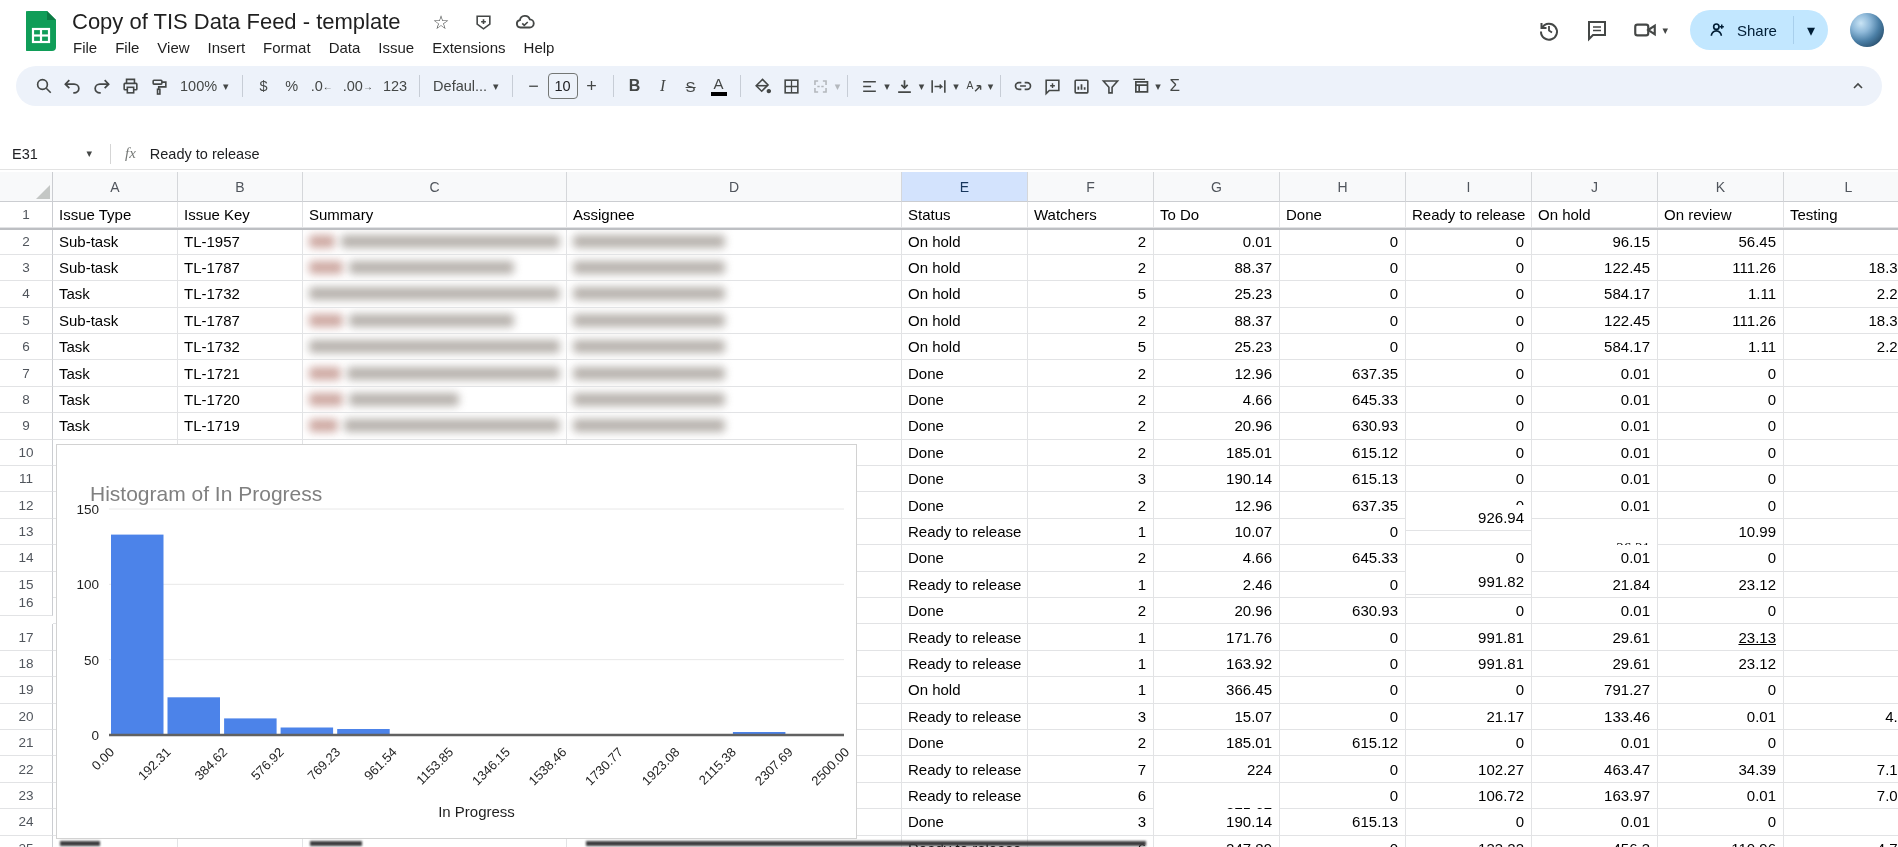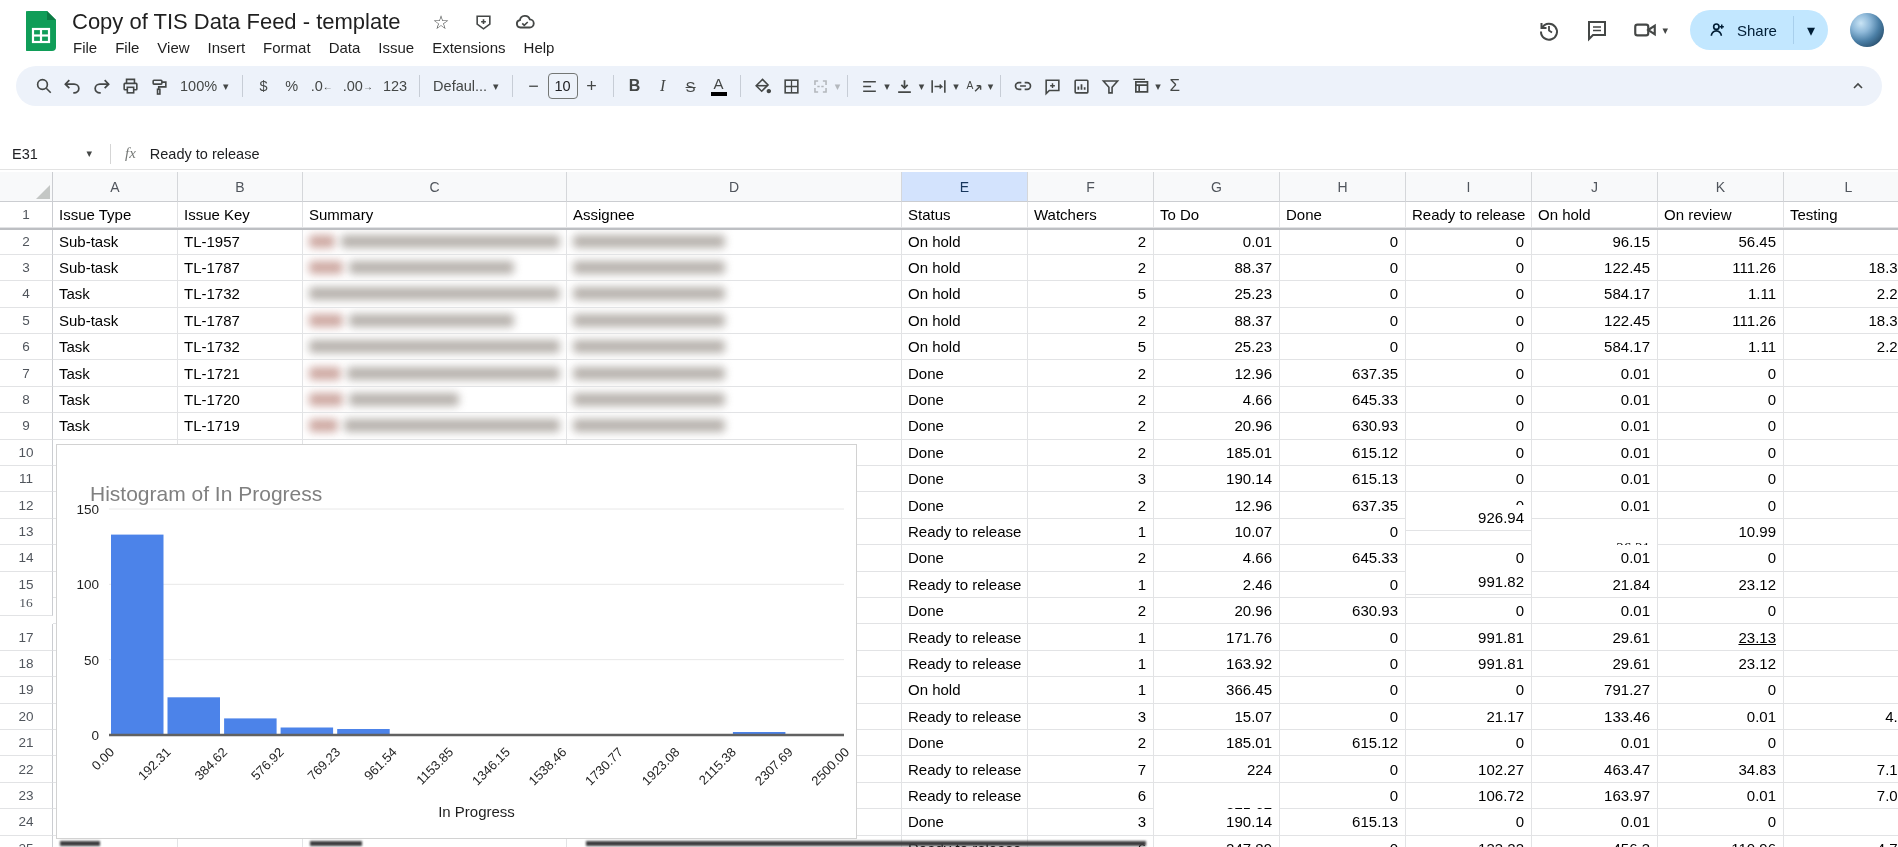--- a/index.html
+++ b/index.html
@@ -344,21 +344,21 @@
       <div class="rowhead" style="top: 162px; height: 26.4px;">6</div>
       <div class="rowhead" style="top: 188.4px; height: 26.4px;">7</div>
       <div class="rowhead" style="top: 214.8px; height: 26.4px;">8</div>
       <div class="rowhead" style="top: 241.2px; height: 26.4px;">9</div>
       <div class="rowhead" style="top: 267.6px; height: 26.4px;">10</div>
       <div class="rowhead" style="top: 294px; height: 26.4px;">11</div>
       <div class="rowhead" style="top: 320.4px; height: 26.4px;">12</div>
       <div class="rowhead" style="top: 346.8px; height: 26.4px;">13</div>
       <div class="rowhead" style="top: 373.2px; height: 26.4px;">14</div>
       <div class="rowhead" style="top: 399.6px; height: 26.4px;">15</div>
-      <div class="rowhead" style="top: 418px; height: 26.4px; font-family: Liberation Serif, serif;">16</div>
+      <div class="rowhead" style="top: 418px; height: 26.4px;">16</div>
       <div class="rowhead" style="top: 452.4px; height: 26.4px;">17</div>
       <div class="rowhead" style="top: 478.8px; height: 26.4px;">18</div>
       <div class="rowhead" style="top: 505.2px; height: 26.4px;">19</div>
       <div class="rowhead" style="top: 531.6px; height: 26.4px;">20</div>
       <div class="rowhead" style="top: 558px; height: 26.4px;">21</div>
       <div class="rowhead" style="top: 584.4px; height: 26.4px;">22</div>
       <div class="rowhead" style="top: 610.8px; height: 26.4px;">23</div>
       <div class="rowhead" style="top: 637.2px; height: 26.4px;">24</div>
       <div class="rowhead" style="top: 663.6px; height: 26.4px;">25</div>
       <div class="cell" style="left: 53px; width: 125px; top: 30px; height: 26.4px;">Issue Type</div>
@@ -890,21 +890,21 @@
       <div class="cell num" style="left: 1406px; width: 126px; top: 558px; height: 26.4px;">0</div>
       <div class="cell num" style="left: 1532px; width: 126px; top: 558px; height: 26.4px;">0.01</div>
       <div class="cell num" style="left: 1658px; width: 126px; top: 558px; height: 26.4px;">0</div>
       <div class="cell num" style="left: 1784px; width: 130px; top: 558px; height: 26.4px;">0</div>
       <div class="cell" style="left: 902px; width: 126px; top: 584.4px; height: 26.4px;">Ready to release</div>
       <div class="cell num" style="left: 1028px; width: 126px; top: 584.4px; height: 26.4px;">7</div>
       <div class="cell num" style="left: 1154px; width: 126px; top: 584.4px; height: 26.4px;">224</div>
       <div class="cell num" style="left: 1280px; width: 126px; top: 584.4px; height: 26.4px;">0</div>
       <div class="cell num" style="left: 1406px; width: 126px; top: 584.4px; height: 26.4px;">102.27</div>
       <div class="cell num" style="left: 1532px; width: 126px; top: 584.4px; height: 26.4px;">463.47</div>
-      <div class="cell num" style="left: 1658px; width: 126px; top: 584.4px; height: 26.4px;">34.83</div>
+      <div class="cell num" style="left: 1658px; width: 126px; top: 584.4px; height: 26.4px;">34.39</div>
       <div class="cell num" style="left: 1784px; width: 130px; top: 584.4px; height: 26.4px;">7.16</div>
       <div class="cell" style="left: 902px; width: 126px; top: 610.8px; height: 26.4px;">Ready to release</div>
       <div class="cell num" style="left: 1028px; width: 126px; top: 610.8px; height: 26.4px;">6</div>
       <div class="cell num" style="left: 1154px; width: 126px; top: 610.8px; height: 26.4px; margin-top: 17px;">375.67</div>
       <div class="cell num" style="left: 1280px; width: 126px; top: 610.8px; height: 26.4px;">0</div>
       <div class="cell num" style="left: 1406px; width: 126px; top: 610.8px; height: 26.4px;">106.72</div>
       <div class="cell num" style="left: 1532px; width: 126px; top: 610.8px; height: 26.4px;">163.97</div>
       <div class="cell num" style="left: 1658px; width: 126px; top: 610.8px; height: 26.4px;">0.01</div>
       <div class="cell num" style="left: 1784px; width: 130px; top: 610.8px; height: 26.4px;">7.01</div>
       <div class="cell" style="left: 902px; width: 126px; top: 637.2px; height: 26.4px;">Done</div>

